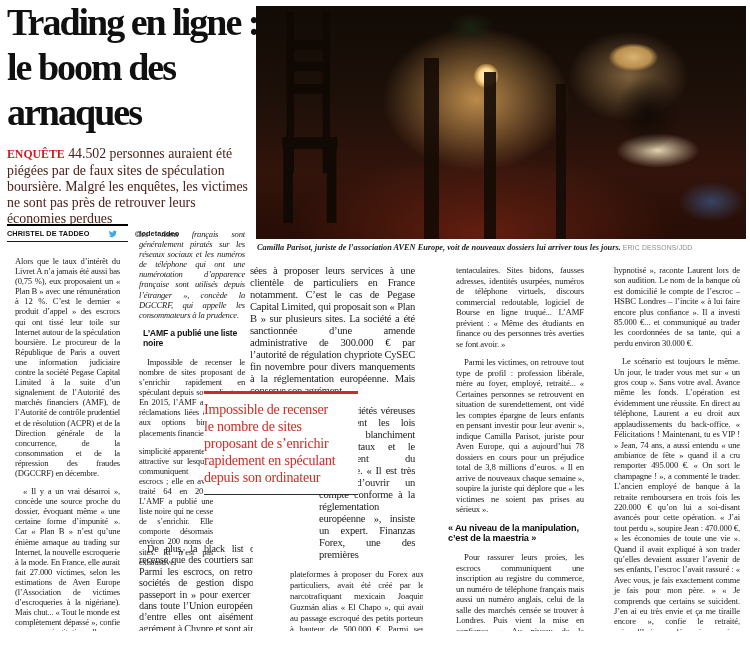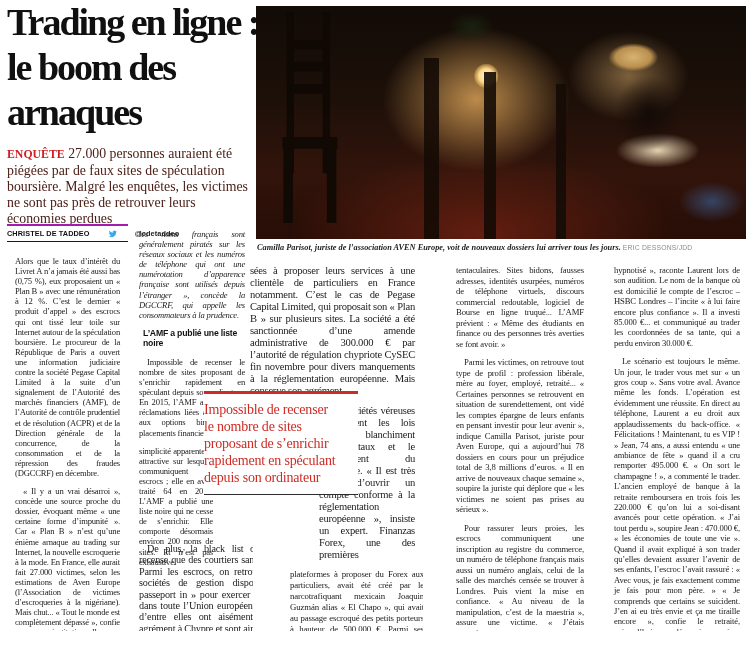--- a/index.html
+++ b/index.html
@@ -16,21 +16,21 @@
   .standfirst {
     position:absolute; left:7px; top:146px; width:248px; margin:0;
     font-size:13.8px; line-height:15.9px; color:#4c2018; text-align:left;
   }
   .kicker {
     font-family:Liberation Serif, serif; font-weight:700;
     color:#d21d22; font-size:11.8px; letter-spacing:0px;
   }
   .byline {
     position:absolute; left:7px; top:224px; width:121px;
-    border-top:2px solid #a21caf; border-bottom:1px solid #1a1a1a;
+    border-top:2px solid #000000; border-bottom:1px solid #1a1a1a;
     padding:3px 0 3px 0; font-family:"Liberation Sans", sans-serif;
     font-weight:700; font-size:7.3px; letter-spacing:0.1px; color:#111;
     display:flex; align-items:center; gap:18px; white-space:nowrap;text-align:center;
   }
   .tw { width:9px; height:9px; flex:0 0 auto; }
   .handle { color:#222; }
   
   .photo {
     position:absolute; left:256px; top:6px; width:490px; height:233px;
     background:
@@ -99,21 +99,21 @@
   .bottom-rule { position:absolute; left:4px; top:645px; width:742px; height:3px; background:#161616; }
   .right-edge { position:absolute; right:0; top:0; bottom:0; width:1px; background:#cfcfcf; }
 </style>
 </head>
 <body>
 
 <div class="page">
 
   <h1 class="headline">Trading en ligne : le boom des arnaques</h1>
 
-  <p class="standfirst"><span class="kicker">ENQUÊTE</span> <span>27.000 personnes auraient été piégées par de faux sites de spéculation boursière. Malgré les enquêtes, les victimes ne sont pas près de retrouver leurs économies perdues</span></p>
+  <p class="standfirst"><span class="kicker">ENQUÊTE</span> <span>44.502 personnes auraient été piégées par de faux sites de spéculation boursière. Malgré les enquêtes, les victimes ne sont pas près de retrouver leurs économies perdues</span></p>
 
   <div class="byline">
     <span>CHRISTEL DE TADDEO</span>
     <svg class="tw" viewBox="0 0 24 24" aria-hidden="true">
         <path d="M23 5c-.8.4-1.7.6-2.6.8a4.5 4.5 0 0 0-7.7 4.1A12.8 12.8 0 0 1 3.4 4.9a4.5 4.5 0 0 0 1.4 6 4.4 4.4 0 0 1-2-.5v.1a4.5 4.5 0 0 0 3.6 4.4 4.6 4.6 0 0 1-2 .1 4.5 4.5 0 0 0 4.2 3.1A9 9 0 0 1 2 20a12.7 12.7 0 0 0 6.9 2c8.3 0 12.8-6.9 12.8-12.8v-.6A9 9 0 0 0 23 5z" fill="#3ba9ee"></path>
       </svg>
     <span class="handle">@cdetaddeo</span>
   </div>
 
   <div class="photo">
@@ -156,20 +156,21 @@
 
   <div class="col colA">
     <p>sées à proposer leurs services à une clientèle de particuliers en France notamment. C’est le cas de Pegase Capital Limited, qui proposait son « Plan B » sur plusieurs sites. La société a été sanctionnée d’une amende administrative de 300.000 € par l’autorité de régulation chypriote CySEC fin novembre pour divers manquements à la réglementation européenne. Mais conserve son agrément...</p>
     <p class="ind pA2a">Les sociétés véreuses contournent les lois contre le blanchiment de capitaux et le financement du terrorisme. « Il est très facile d’ouvrir un compte conforme à la réglementation européenne », insiste un expert. Finanzas Forex, une des premières</p>
     <p class="pA2b">plateformes à proposer du Forex aux particuliers, avait été créé par le narcotrafiquant mexicain Joaquin Guzmán alias « El Chapo », qui avait au passage escroqué des petits porteurs à hauteur de 500.000 €. Parmi ses victimes, 150 Français. Aujourd’hui, les spécialistes parlent de « véritables organisations criminelles » avec des ramifications</p>
   </div>
 
   <div class="col colB">
     <p>tentaculaires. Sites bidons, fausses adresses, identités usurpées, numéros de téléphone virtuels, discours commercial redoutable, logiciel de Bourse en ligne truqué... L’AMF prévient : « Même des étudiants en finance ou des personnes très averties se font avoir. »</p>
     <p class="ind">Parmi les victimes, on retrouve tout type de profil : profession libérale, mère au foyer, employé, retraité... « Certaines personnes se retrouvent en situation de surendettement, ont vidé les comptes épargne de leurs enfants en pensant investir pour leur avenir », indique Camilla Parisot, juriste pour Aven Europe, qui a aujourd’hui 78 dossiers en cours pour un préjudice total de 3,8 millions d’euros. « Il en arrive de nouveaux chaque semaine », soupire la juriste qui déplore que « les victimes ne soient pas prises au sérieux ».</p>
+    <h3>« Au niveau de la manipulation, c’est de la maestria »</h3>
     <p class="ind">Pour rassurer leurs proies, les escrocs communiquent une inscription au registre du commerce, un numéro de téléphone français mais aussi un numéro anglais, celui de la salle des marchés censée se trouver à Londres. Puis vient la mise en confiance. « Au niveau de la manipulation, c’est de la maestria », assure une victime. « J’étais convaincu,</p>
   </div>
 
   <div class="col colC">
     <p>hypnotisé », raconte Laurent lors de son audition. Le nom de la banque où est domicilié le compte de l’escroc – HSBC Londres – l’incite « à lui faire encore plus confiance ». Il a investi 85.000 €... et communiqué au trader les coordonnées de sa tante, qui a perdu environ 30.000 €.</p>
     <p class="ind"><span>Le scénario est toujours le même. Un jour, le trader vous met sur « un gros coup ». Sans votre aval. Avance même les fonds. L’opération est évidemment une réussite. En direct au téléphone, Laurent a eu droit aux applaudissements du back-office. « Félicitations ! Maintenant, tu es VIP ! » Jean, 74 ans, a aussi entendu « une ambiance de fête » quand il a cru remporter 495.000 €. « On sort le champagne ! », a commenté le trader. L’ancien employé de banque à la retraite remboursera en trois fois les 220.000 € qu’on lui a soi-disant avancés pour cette opération. « J’ai tout perdu », soupire Jean : 470.000 €, « les économies de toute une vie ». Quand il avait expliqué à son trader qu’elles devaient assurer l’avenir de ses enfants, l’escroc l’avait rassuré : « Avec vous, je fais exactement comme je fais pour mon père. » « Je comprends que certains se suicident. J’en ai eu très envie et ça me tiraille encore », confie le retraité, aujourd’hui en dépression, qui a virtuellement approché le million d’euros.</span> <span class="end">●</span></p>
   </div>
 
   <div class="pq"><span>Impossible de recenser le nombre de sites proposant de s’enrichir rapidement en spéculant depuis son ordinateur</span></div>
 

